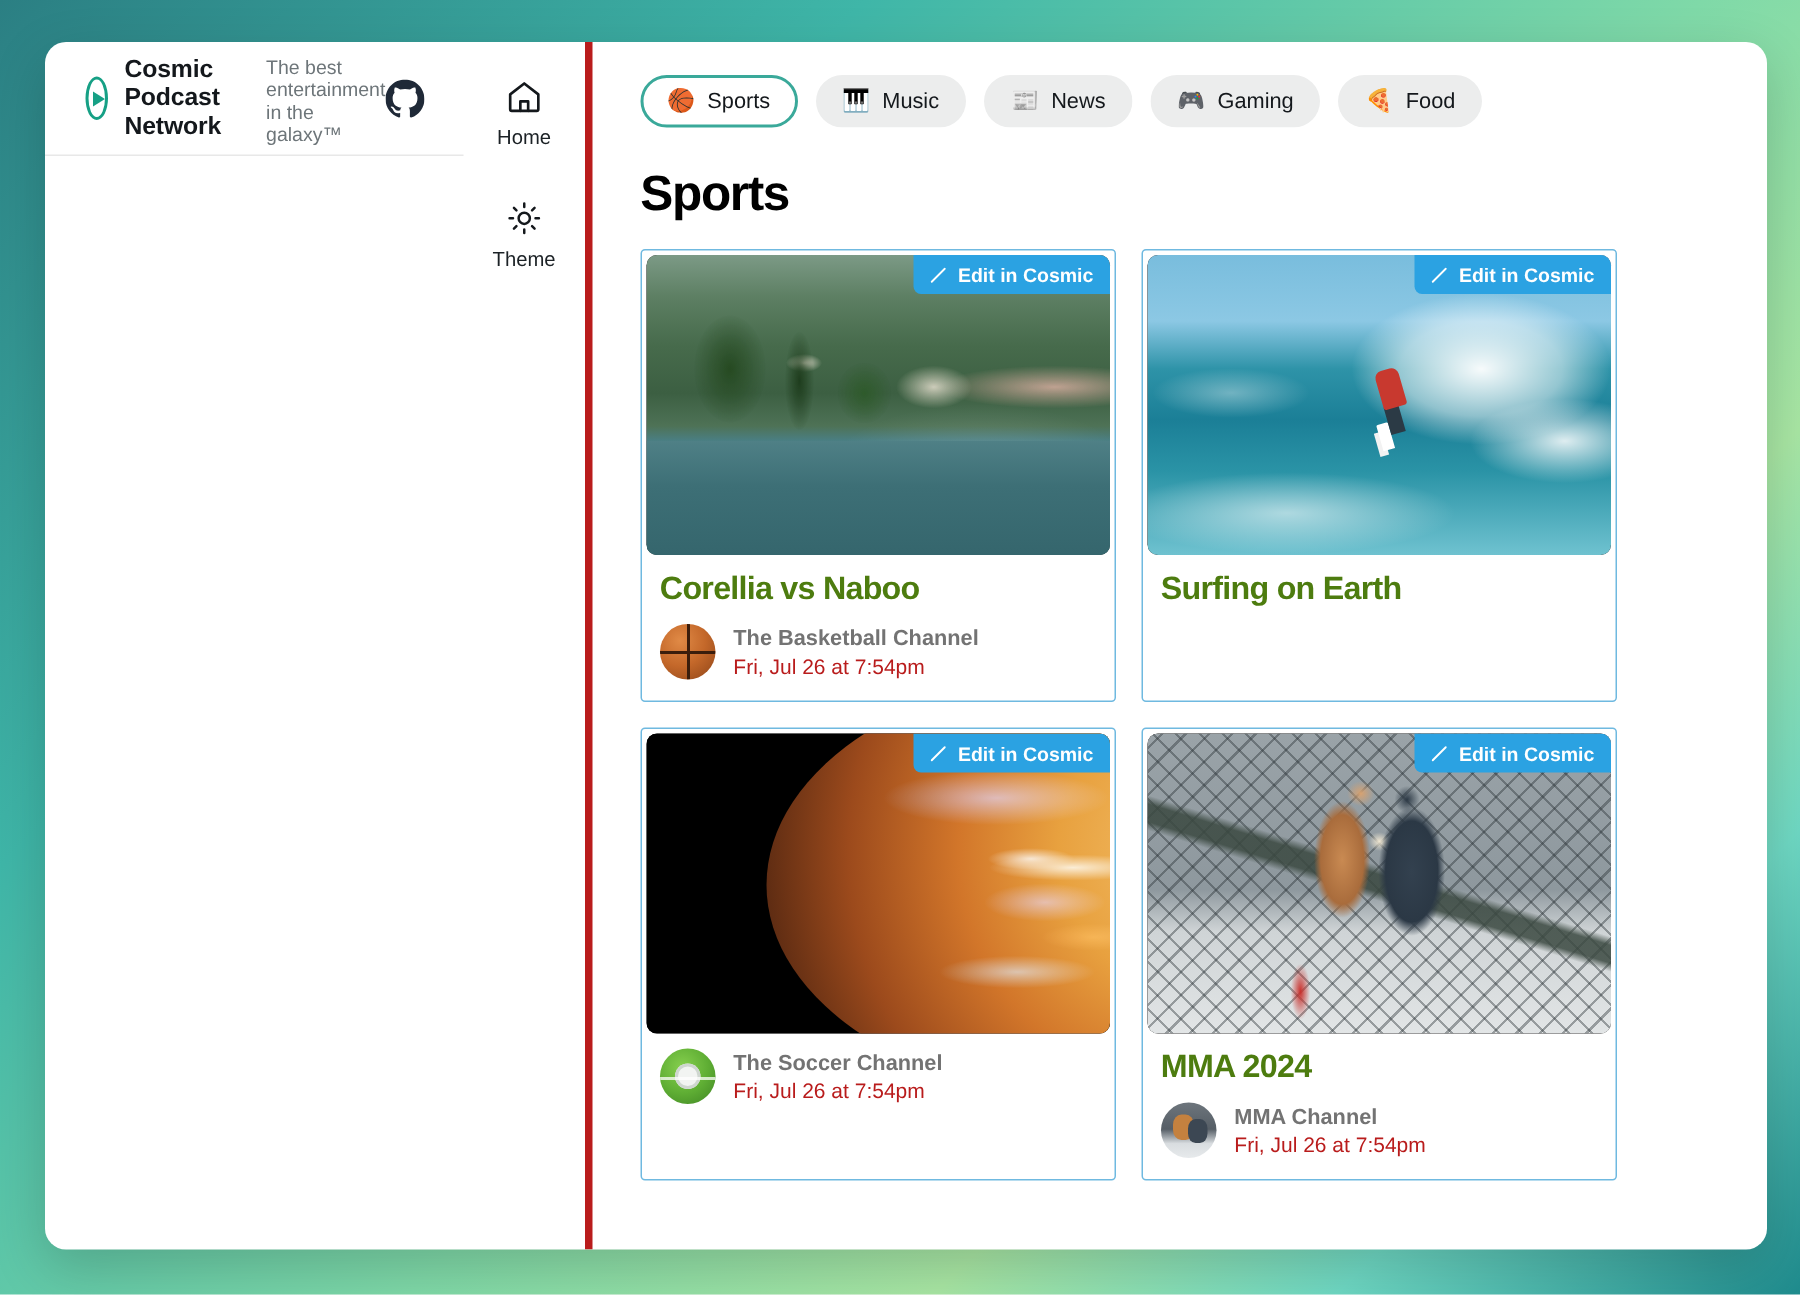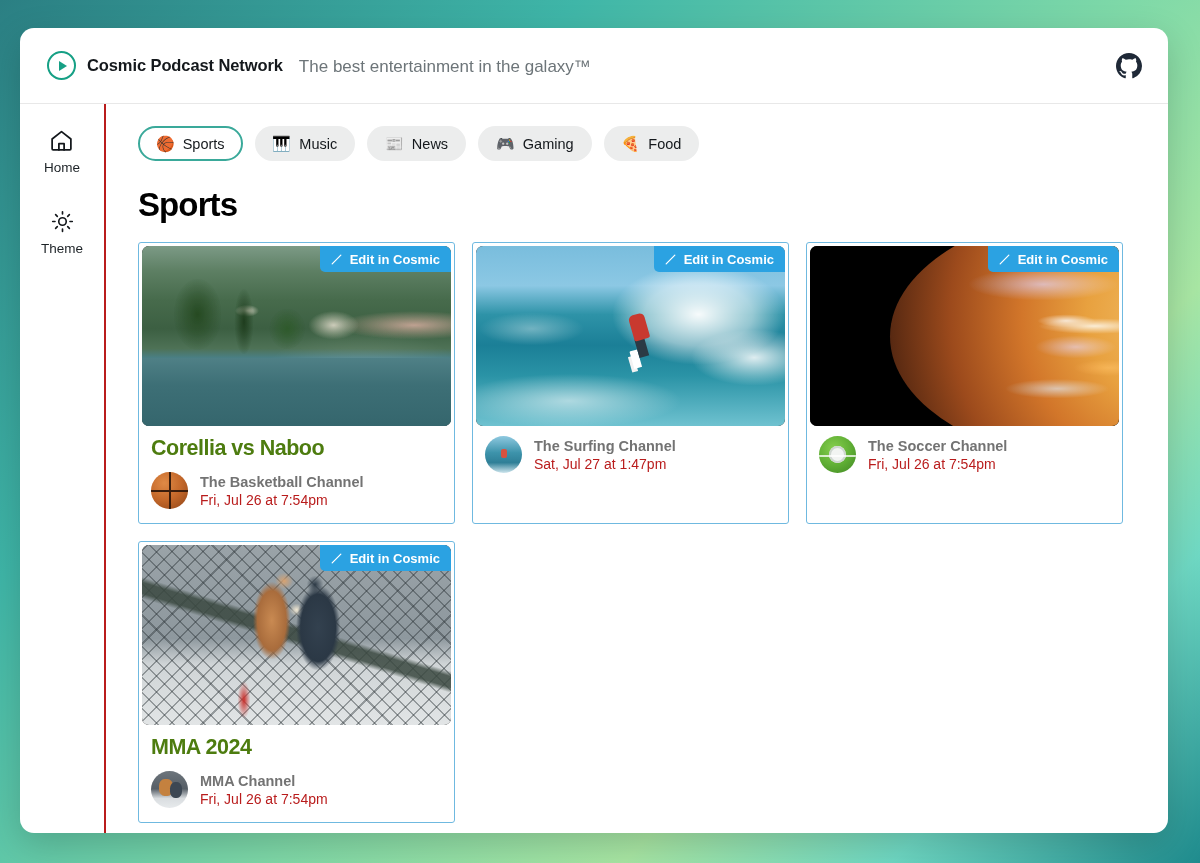--- a/index.html
+++ b/index.html
@@ -20,29 +20,29 @@
         #6fd9c4 85%,
         #1f8b8d 100%);
     display: flex;
     align-items: center;
     justify-content: center;
   }
 
   
   .app-window {
     position: absolute;
-    left: 20px;
+    left: 30px;
     top: 28px;
     width: 1148px;
     height: 805px;
     background: #ffffff;
     border-radius: 14px;
     overflow: hidden;
     display: flex;
-    flex-direction: column;
+    flex-direction: row;
     box-shadow: 0 12px 36px rgba(0,0,0,.18);
   }
 
   
   .header {
     height: 76px;
     flex: 0 0 76px;
     border-bottom: 1px solid #e8e8e8;
     display: flex;
     align-items: center;
@@ -62,36 +62,36 @@
     border-bottom: 5px solid transparent;
     margin-left: 3px;
   }
   .brand-name {
     font-size: 16.5px;
     font-weight: 700;
     color: #14181c;
     letter-spacing: -.1px;
   }
   .tagline {
-    font-size: 17px;
+    font-size: 13px;
     color: #6d7579;
     margin-left: 16px;
     padding-top: 2px;
   }
   .header-spacer { flex: 1; }
   .gh-icon { width: 26px; height: 26px; display: block; }
 
   
   .body-split { flex: 1; display: flex; min-height: 0; }
 
   
   .sidebar {
     width: 86px;
     flex: 0 0 86px;
-    border-right: 2px solid #b91c1c;
+    border-right: 5px solid #b91c1c;
     padding-top: 24px;
     display: flex;
     flex-direction: column;
     align-items: center;
     gap: 34px;
   }
   .side-item {
     display: flex; flex-direction: column;
     align-items: center; gap: 7px;
     cursor: pointer;
@@ -143,21 +143,21 @@
   .card {
     width: 317px;
     border: 1px solid #6fb9e0;
     border-radius: 3px;
     background: #ffffff;
     position: relative;
     overflow: hidden;
   }
   .thumb-wrap {
     position: relative;
-    height: 180px;
+    height: 200px;
     margin: 3px 3px 0 3px;
     border-radius: 7px;
     overflow: hidden;
     background: #0a0a0a;
   }
   .thumb { position: absolute; inset: 0; }
 
   .edit-badge {
     position: absolute;
     top: 0; right: 0;
@@ -448,27 +448,21 @@
           <div class="thumb-wrap">
             <div class="thumb img-surf"></div>
             <div class="edit-badge">
               <svg class="pencil" viewBox="0 0 24 24" fill="none" stroke="#ffffff" stroke-width="2.3" stroke-linecap="round">
                 <path d="M4 20 20 4"></path>
               </svg>
               <span>Edit in Cosmic</span>
             </div>
           </div>
           <div class="card-body">
-            <div class="meta">
-              <span class="avatar av-surf"></span>
-              <span class="meta-text">
-                <span class="channel">The Surfing Channel</span>
-                <span class="airtime">Sat, Jul 27 at 1:47pm</span>
-              </span>
-            </div>
+            <div class="card-title">Surfing on Earth</div>
           </div>
         </div>
 
         <div class="card">
           <div class="thumb-wrap">
             <div class="thumb img-planet"></div>
             <div class="edit-badge">
               <svg class="pencil" viewBox="0 0 24 24" fill="none" stroke="#ffffff" stroke-width="2.3" stroke-linecap="round">
                 <path d="M4 20 20 4"></path>
               </svg>

